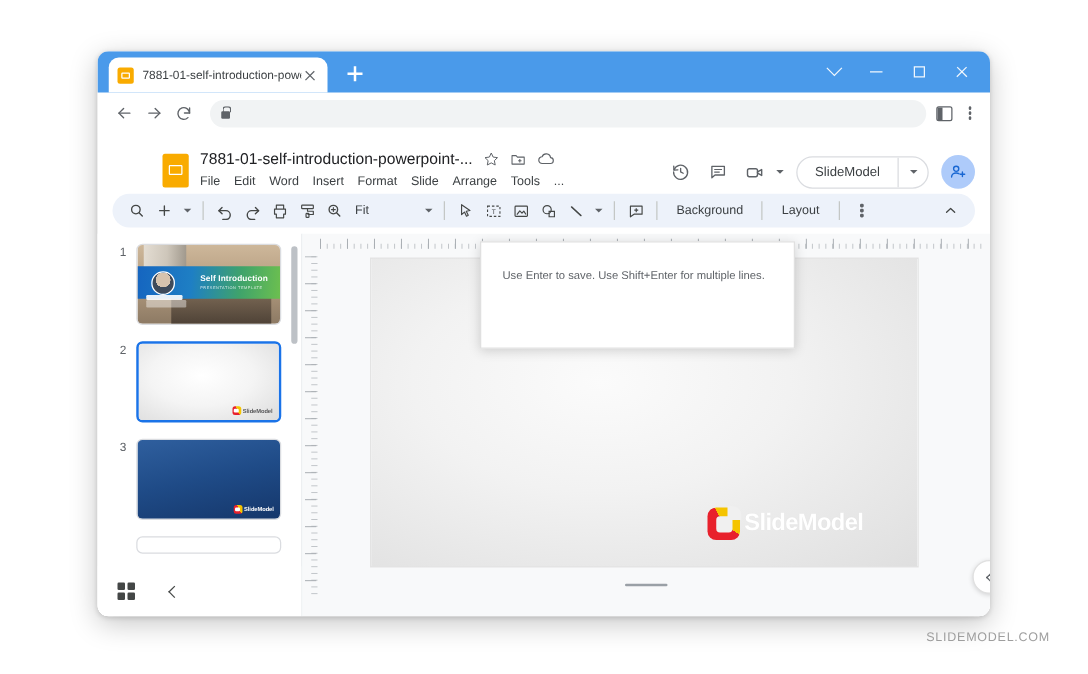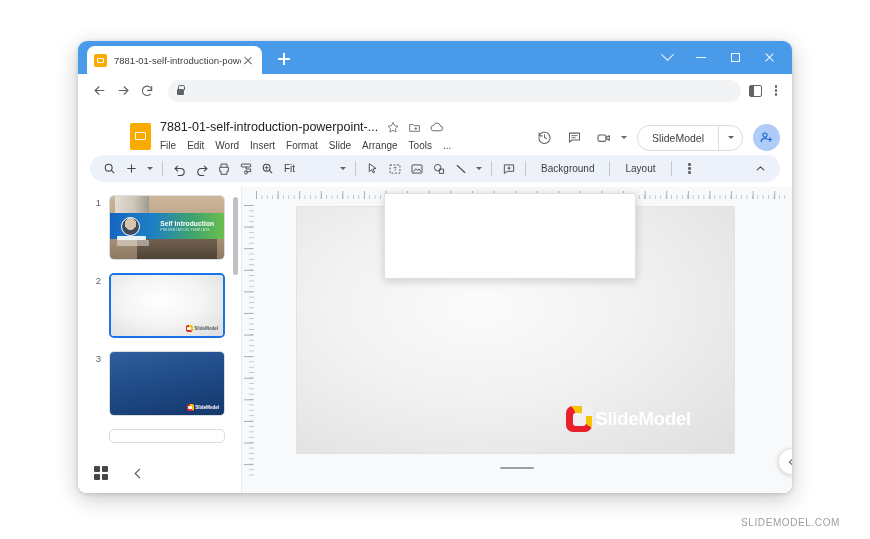--- a/index.html
+++ b/index.html
@@ -647,21 +647,21 @@
     width: 6px; height: 6px;
     border-left: 1.4px solid #5f6368;
     border-bottom: 1.4px solid #5f6368;
     transform: rotate(45deg);
     margin-left: 2px;
   }
 
   
   .footer-mark {
     position: absolute;
-    right: 30px; bottom: 11px;
+    right: 30px; bottom: 23px;
     font-size: 10px;
     letter-spacing: .6px;
     color: #9e9e9e;
     margin-top: 16px;
   }
 </style>
 </head>
 <body>
 
 <div class="browser-window">
@@ -996,20 +996,21 @@
                 <span class="hole"></span>
             </span>
             <span class="cl-text">SlideModel</span>
             <span class="cl-com">.com</span>
           </div>
         </div>
 
         <div class="canvas-handle"></div>
 
         <div class="wordart-dialog">
+          <div class="wordart-hint">Use Enter to save. Use Shift+Enter for multiple lines.</div>
         </div>
 
         <div class="right-collapse">
             <span class="c"></span>
           </div>
       </div>
     </div>
   </div>
 </div>
 

